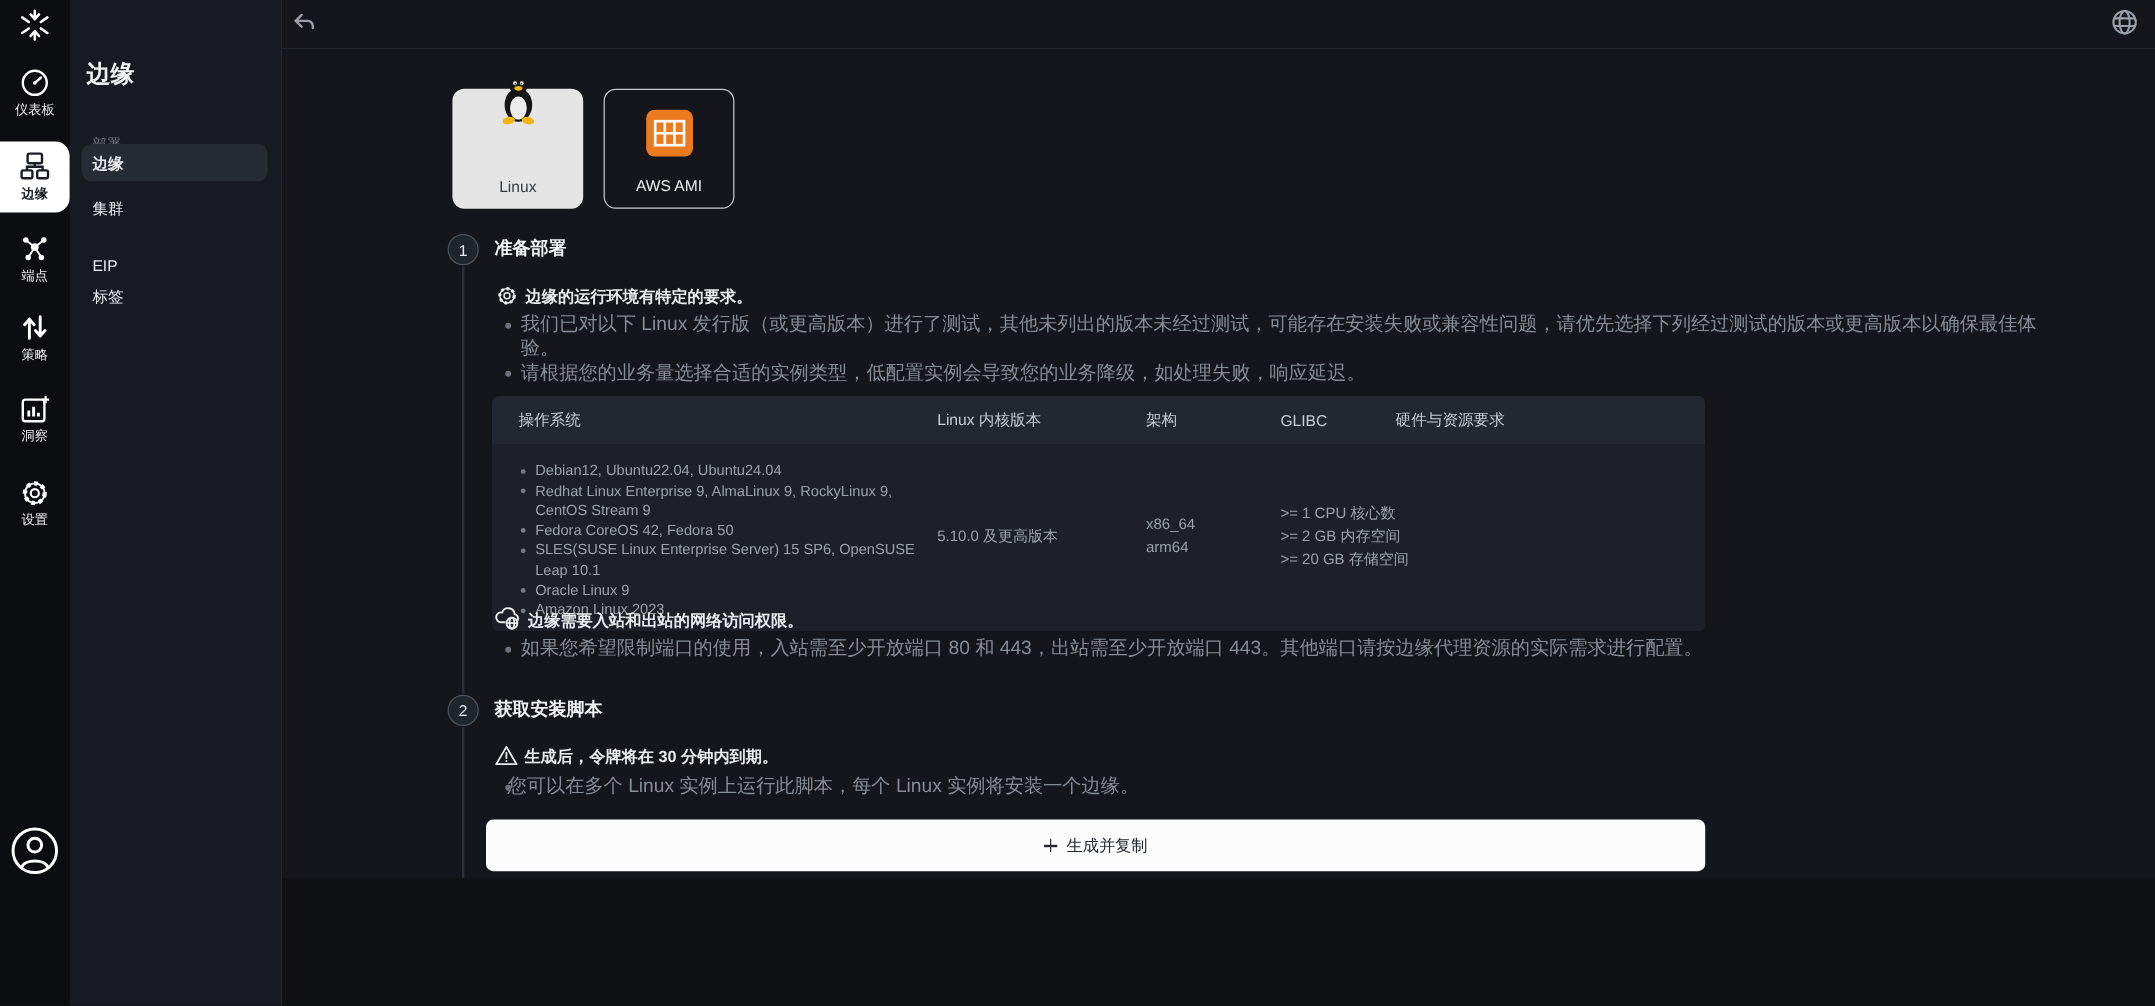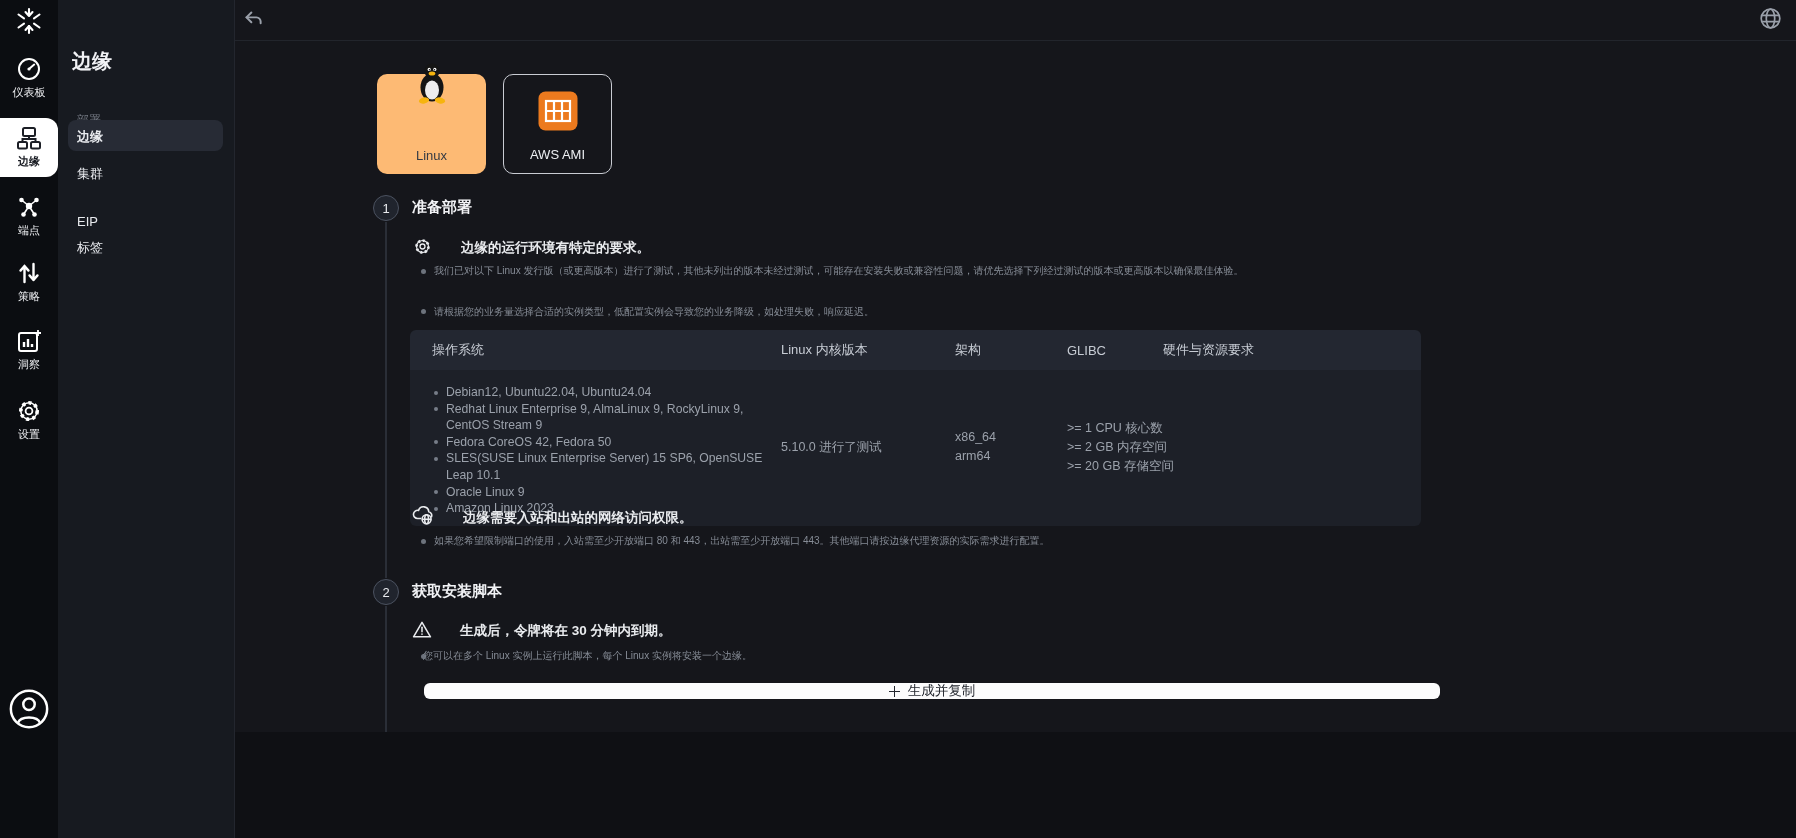--- a/index.html
+++ b/index.html
@@ -32,48 +32,48 @@
   .main{position:absolute;left:235px;top:0;right:0;height:838px;}
   .topbar{position:absolute;left:0;top:0;right:0;height:40px;border-bottom:1px solid #22252c;}
   .back-btn{position:absolute;left:6px;top:7px;width:26px;height:26px;cursor:pointer;}
   .globe-btn{position:absolute;right:12px;top:6px;width:26px;height:26px;cursor:pointer;}
   .bottom-strip{position:absolute;left:0;top:732px;right:0;height:106px;background:#0f1014;}
   
   .cards{position:absolute;left:142px;top:74px;display:flex;gap:17px;}
   .pcard{width:109px;height:100px;border-radius:10px;box-sizing:border-box;cursor:pointer;
     display:flex;flex-direction:column;align-items:center;justify-content:flex-end;padding-bottom:11px;}
   .pcard .cic{flex:1;display:flex;align-items:center;justify-content:center;}
-  .pcard.sel{background:#fdba74;gap:42px;}
+  .pcard.sel{background:#e5e5e5;gap:42px;}
   .pcard.sel .clb{color:#363b44;}
   .pcard.alt{background:transparent;border:1px solid #c9ccd3;}
   .pcard.alt .clb{color:#eceef1;}
   .clb{font-size:13px;line-height:15px;}
   
   .step-circle{position:absolute;width:26px;height:26px;border-radius:50%;background:#20242d;
     border:1px solid #4b5260;box-sizing:border-box;color:#e8eaee;font-size:13px;
     display:flex;align-items:center;justify-content:center;z-index:2;}
   .step-title{position:absolute;font-size:15px;font-weight:700;color:#f1f2f5;}
   .vline{position:absolute;width:2px;background:#2a2e37;left:150px;}
   
   .note-ic{position:absolute;}
-  .note-tx{position:absolute;font-size:13.5px;font-weight:700;color:#e9ebee;margin-left:23px;}
+  .note-tx{position:absolute;font-size:13.5px;font-weight:700;color:#e9ebee;}
   .dot{position:absolute;width:5px;height:5px;border-radius:50%;background:#6d737d;}
-  .btext{position:absolute;font-size:10px;line-height:20px;color:#868c96;}
+  .btext{position:absolute;font-size:16px;line-height:20px;color:#868c96;}
   
   .req-table{position:absolute;left:175px;top:330px;width:1011px;border-radius:6px;overflow:hidden;}
   .req-head{display:flex;align-items:center;background:#232731;height:40px;color:#c7ccd4;font-size:13px;font-weight:400;}
   .req-body{display:flex;background:#1d2028;padding:8px 0 9px;justify-content:flex-end;}
   .c1{width:371px;padding-left:22px;box-sizing:border-box;}
   .c2{width:174px;}.c3{width:112px;}.c4{width:96px;}.c5{flex:1;}
   .vcenter{display:flex;flex-direction:column;justify-content:center;color:#9ba1ab;font-size:12.5px;line-height:19px;}
   .os-list{list-style:none;margin:0;padding:6px 10px 0 22px;width:371px;box-sizing:border-box;}
   .os-list li{position:relative;padding-left:14px;line-height:16.6px;font-size:12.2px;color:#9ba1ab;}
   .os-list li::before{content:"";position:absolute;left:2px;top:6.6px;width:4px;height:4px;border-radius:50%;background:#777d88;}
   
-  .gen-btn{position:absolute;left:189px;top:683px;width:1016px;height:16px;background:#fcfcfd;
+  .gen-btn{position:absolute;left:170px;top:683px;width:1016px;height:43px;background:#fcfcfd;
     border:none;border-radius:6px;cursor:pointer;display:flex;align-items:center;justify-content:center;gap:8px;
     color:#23272f;font-size:13.5px;font-family:inherit;}
   .plus{position:relative;width:11px;height:11px;display:inline-block;}
   .plus::before,.plus::after{content:"";position:absolute;background:#23272f;}
   .plus::before{left:5px;top:0;width:1.6px;height:11px;}
   .plus::after{left:0;top:5px;width:11px;height:1.6px;}
 </style>
 </head>
 <body>
 
@@ -259,21 +259,21 @@
     <div class="req-body">
       <ul class="os-list">
         <li>Debian12, Ubuntu22.04, Ubuntu24.04</li>
         <li>Redhat Linux Enterprise 9, AlmaLinux 9, RockyLinux 9, CentOS Stream 9</li>
         <li>Fedora CoreOS 42, Fedora 50</li>
         <li>SLES(SUSE Linux Enterprise Server) 15 SP6, OpenSUSE Leap 10.1</li>
         <li>Oracle Linux 9</li>
         <li>Amazon Linux 2023</li>
       </ul>
       <div class="c2 vcenter">
-        <span>5.10.0 进行了测试</span>
+        <span>5.10.0 及更高版本</span>
       </div>
       <div class="c3 vcenter">
         <span>x86_64</span>
         <span>arm64</span>
       </div>
       <div class="c5 vcenter">
         <span>&gt;= 1 CPU 核心数</span>
         <span>&gt;= 2 GB 内存空间</span>
         <span>&gt;= 20 GB 存储空间</span>
       </div>

